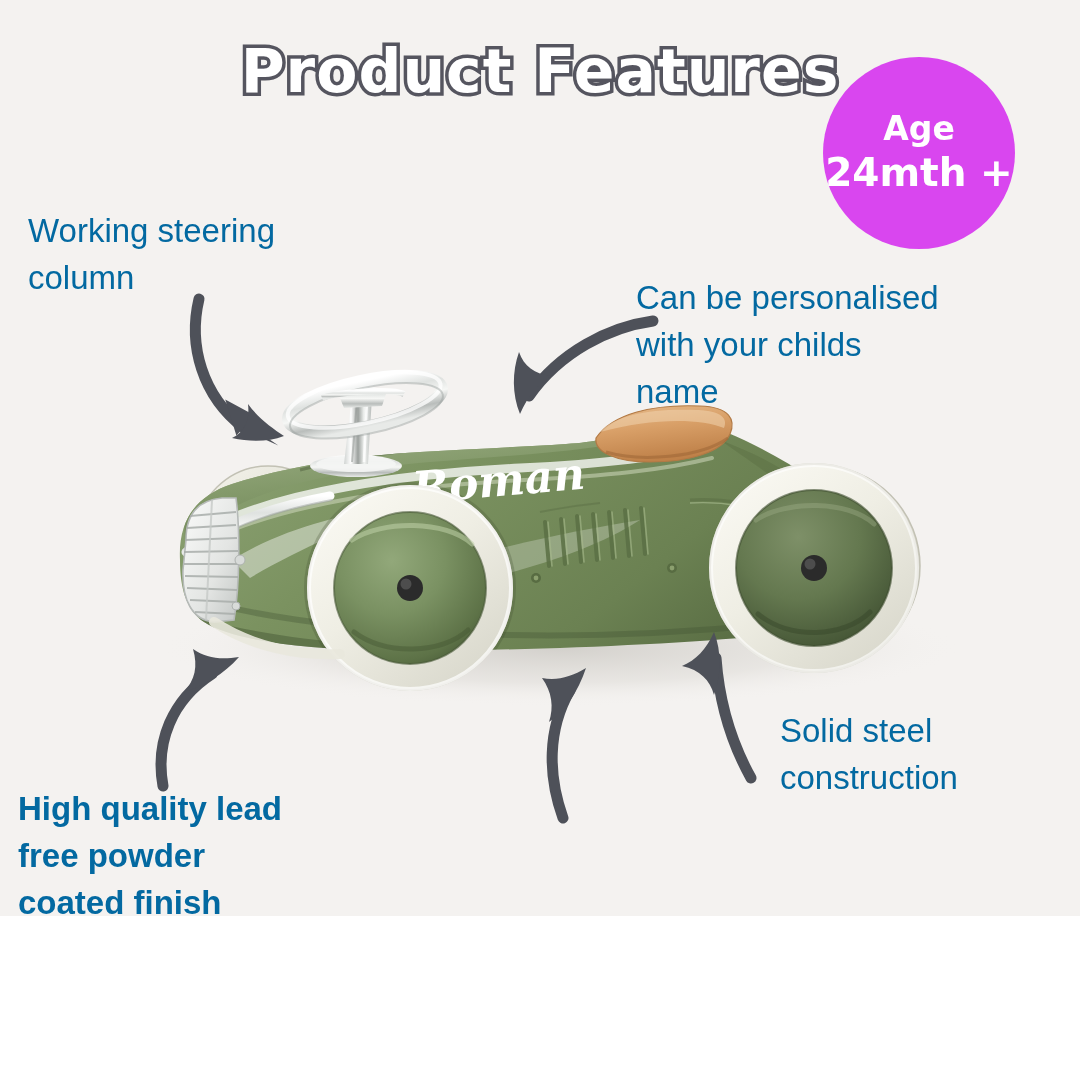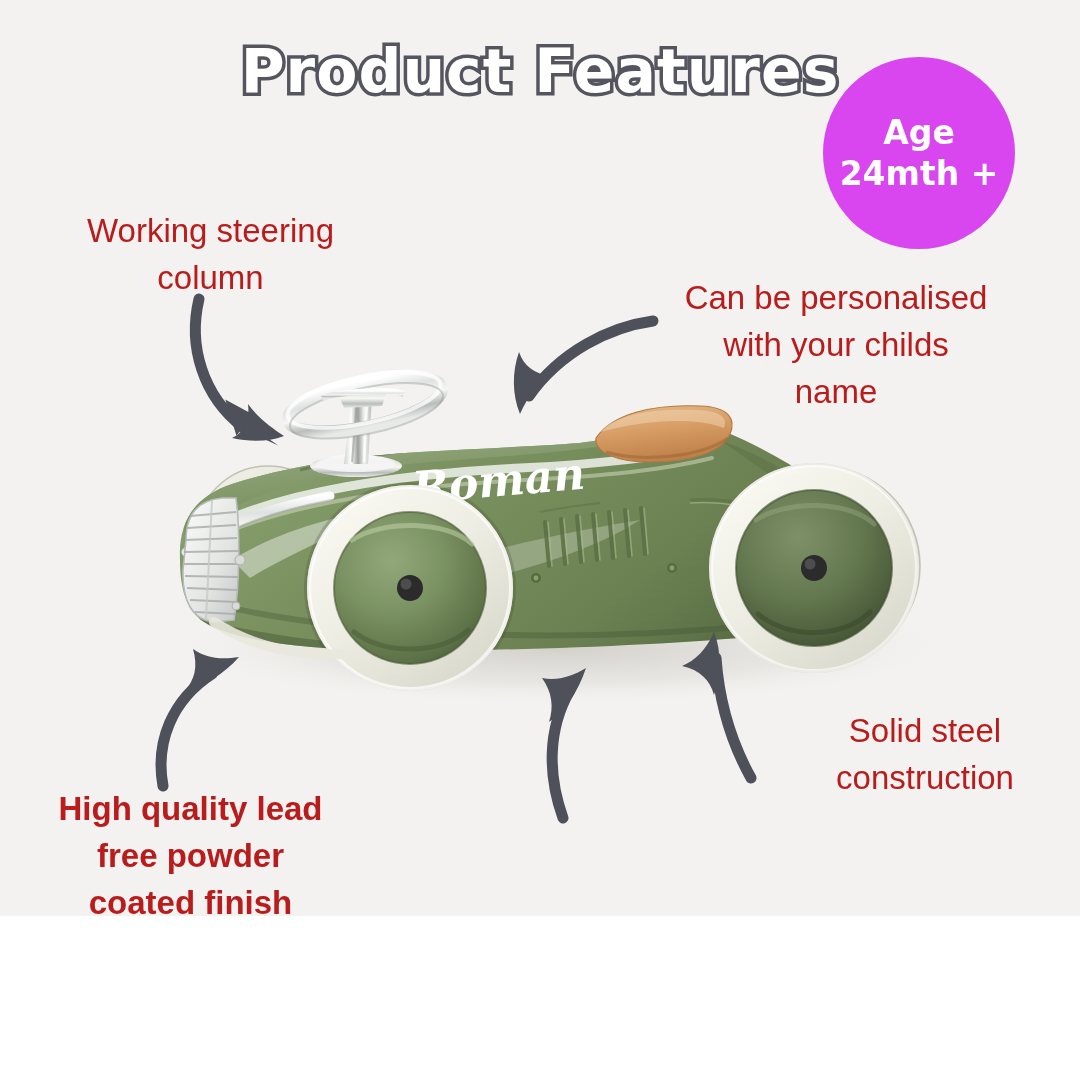--- a/index.html
+++ b/index.html
@@ -44,30 +44,29 @@
     background: #d946ef;
     display: flex;
     flex-direction: column;
     align-items: center;
     justify-content: center;
     color: #ffffff;
     font-family: "DejaVu Sans", sans-serif;
     font-weight: bold;
   }
   #age-badge .line1 { font-size: 33px; line-height: 1.25; }
-  #age-badge .line2 { font-size: 33px; line-height: 1.25; }
+  #age-badge .line2 { font-size: 39px; line-height: 1.25; }
 
   
   .callout {
     position: absolute;
-    color: #b91c1c;
+    color: #0369a1;
     font-family: "Liberation Sans", sans-serif;
     font-size: 33px;
     line-height: 1.42;
-    text-align: center;
     white-space: pre-line;
   }
   #label-steering      { left: 28px;  top: 208px; width: 365px; }
   #label-personalised  { left: 636px; top: 275px; width: 400px; }
   #label-solid-steel   { left: 780px; top: 708px; width: 290px; }
   #label-powder-coat   { left: 18px;  top: 786px; width: 345px; font-weight: bold; }
   #label-rubber-tyres  { left: 396px; top: 828px; width: 375px; }
 
   
   #arrows, #car {

